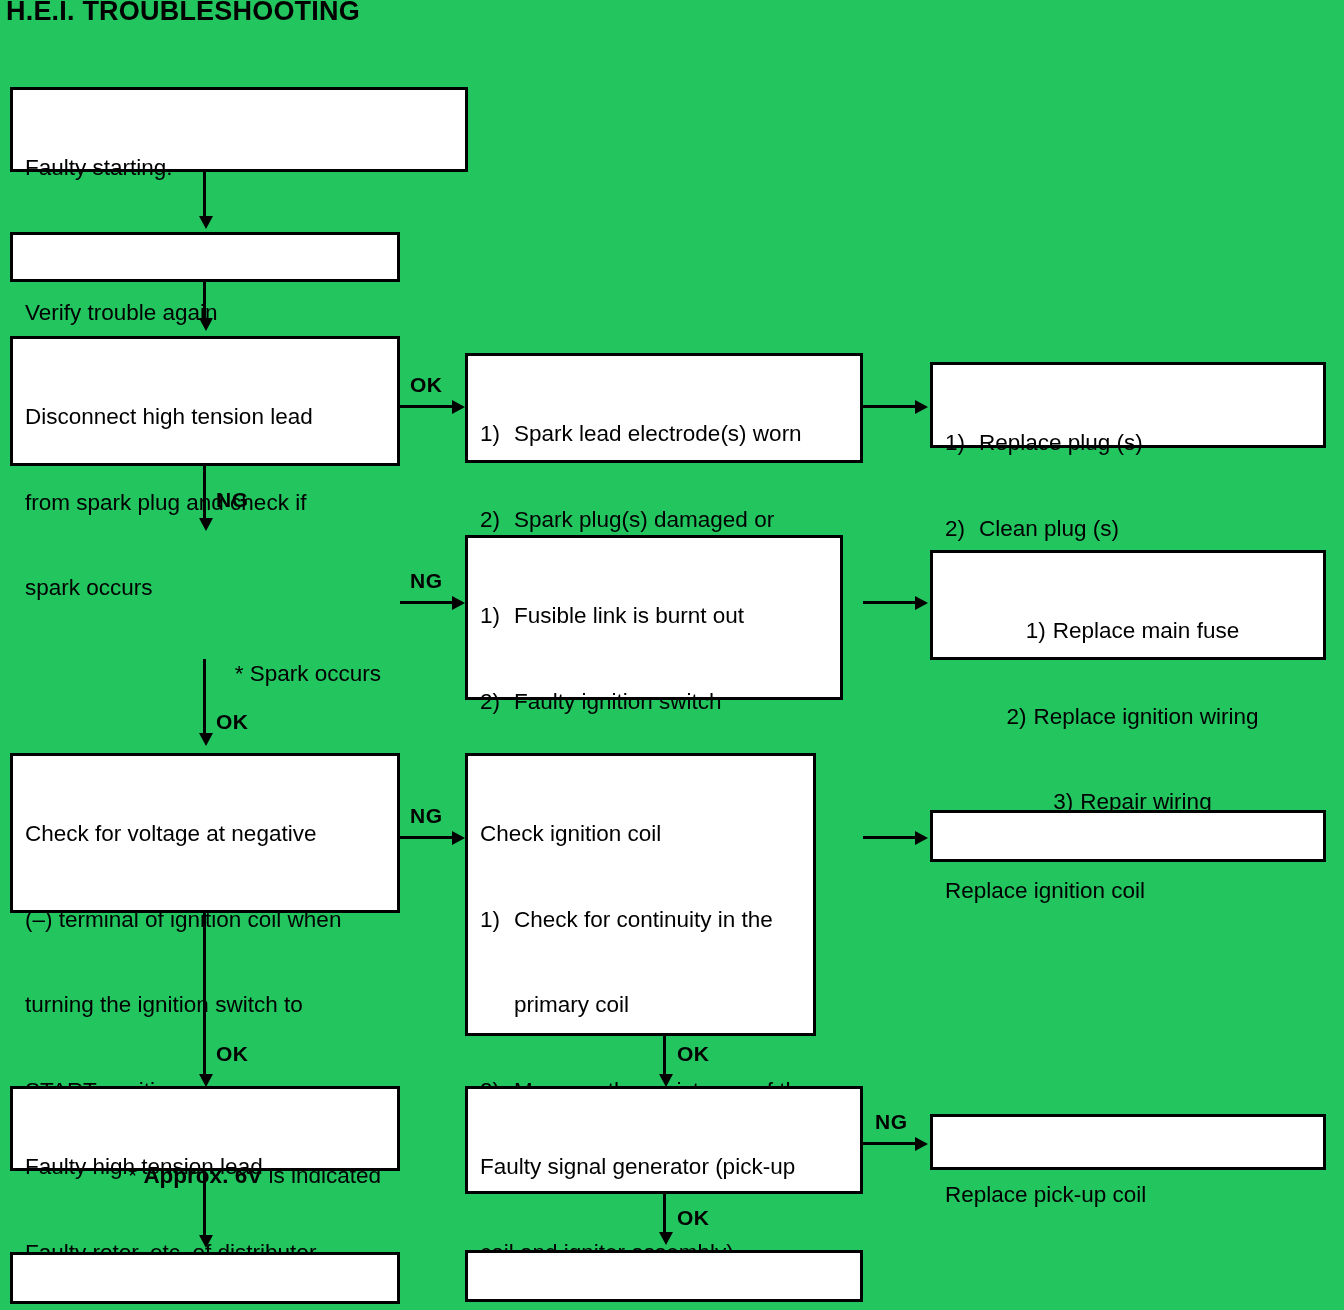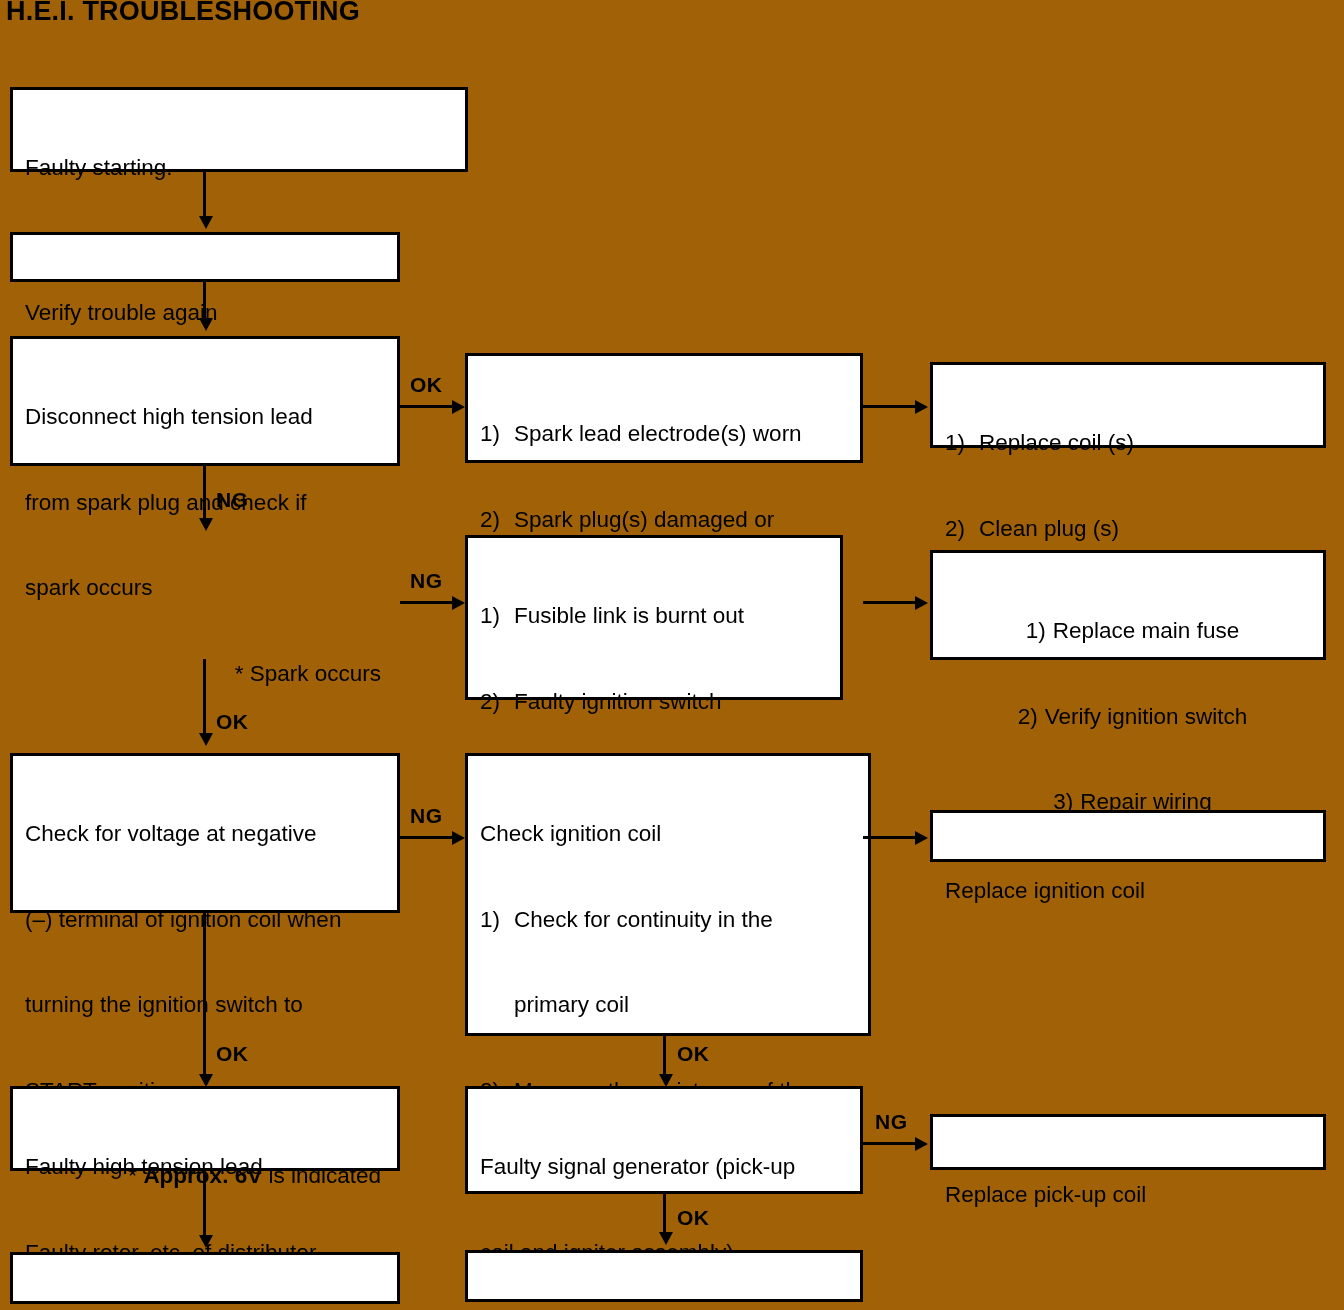--- a/index.html
+++ b/index.html
@@ -5,21 +5,21 @@
 <style>
   html, body {
     margin: 0;
     padding: 0;
     background: #ffffff;
   }
   #page {
     position: relative;
     width: 1344px;
     height: 1310px;
-    background: #a16207;
+    background: #22c55e;
     font-family: "Liberation Sans", sans-serif;
     color: #000000;
     overflow: hidden;
   }
   #page-title {
     position: absolute;
     left: 6px;
     top: -4px;
     font-size: 27px;
     font-weight: bold;
@@ -172,21 +172,21 @@
     <span class="ln"><span class="num">1)</span><span>Fusible link is burnt out</span></span>
     <span class="ln"><span class="num">2)</span><span>Faulty ignition switch</span></span>
     <span class="ln"><span class="num">3)</span><span>Wiring between positive (+)</span></span>
     <span class="hang">terminal of ignition coil and</span>
     <span class="hang">ignition switch is interrupted</span>
   </div>
 
   <div class="hline" style="left:863px; top:601px; width:55px;"></div>
   <div class="arrow-right" style="left:915px; top:596px;"></div>
 
-  <div class="box" style="left:465px; top:753px; width:406px; height:283px;">
+  <div class="box" style="left:465px; top:753px; width:351px; height:283px;">
     <span class="ln">Check ignition coil</span>
     <span class="ln"><span class="num">1)</span><span>Check for continuity in the</span></span>
     <span class="hang">primary coil</span>
     <span class="ln"><span class="num">2)</span><span>Measure the resistance of the</span></span>
     <span class="hang">secondary coil</span>
     <span class="ln"><span class="num">3)</span><span>Measure the insulation</span></span>
     
     
     
   </div>
@@ -210,27 +210,27 @@
 
   <div class="vline" style="left:663px; top:1194px; height:42px;"></div>
   <div class="arrow-down" style="left:659px; top:1232px;"></div>
   <div class="elabel" style="left:677px; top:1206px;">OK</div>
 
   <div class="box" style="left:465px; top:1250px; width:398px; height:52px;">
     
   </div>
 
   <div class="box" style="left:930px; top:362px; width:396px; height:86px;">
-    <span class="ln"><span class="num">1)</span><span>Replace coil (s)</span></span>
+    <span class="ln"><span class="num">1)</span><span>Replace plug (s)</span></span>
     <span class="ln"><span class="num">2)</span><span>Clean plug (s)</span></span>
   </div>
 
   <div class="box" style="left:930px; top:550px; width:396px; height:110px;text-align:center;">
     <span class="ln"><span class="num">1)</span><span>Replace main fuse</span></span>
-    <span class="ln"><span class="num">2)</span><span>Verify ignition switch</span></span>
+    <span class="ln"><span class="num">2)</span><span>Replace ignition wiring</span></span>
     <span class="ln"><span class="num">3)</span><span>Repair wiring</span></span>
   </div>
 
   <div class="box" style="left:930px; top:1114px; width:396px; height:56px;">
     <span class="ln">Replace pick-up coil</span>
   </div>
 
   <div class="box" style="left:930px; top:810px; width:396px; height:52px;">
     <span class="ln">Replace ignition coil</span>
   </div>

